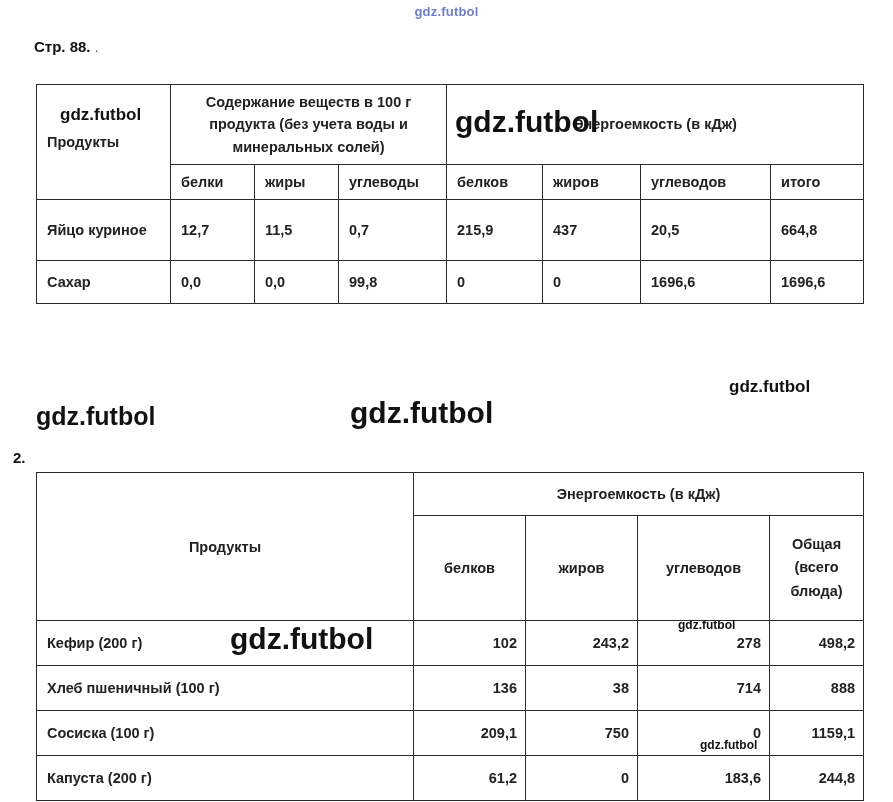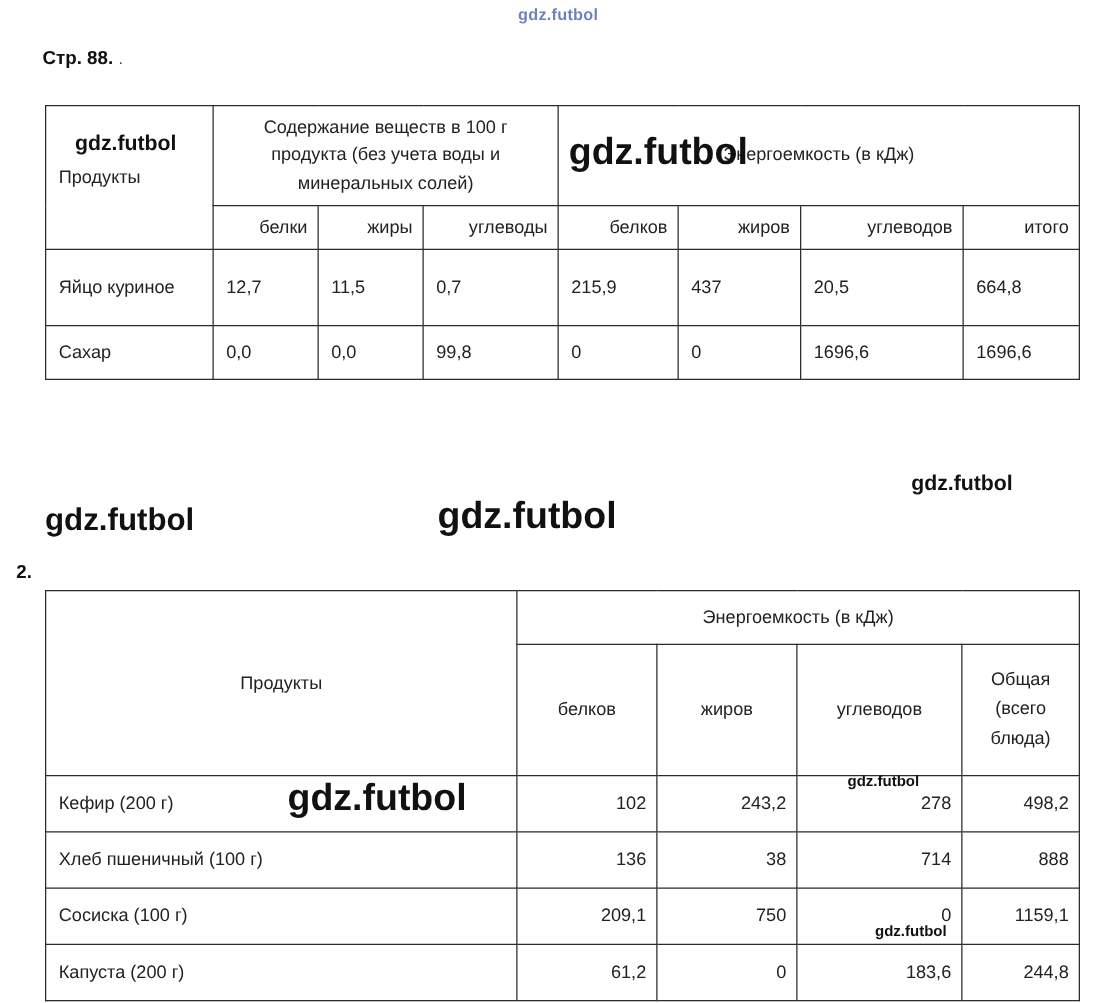--- a/index.html
+++ b/index.html
@@ -44,21 +44,21 @@
     font-weight: normal;
     color: #444;
     font-size: 13px;
   }
   table.t {
     border-collapse: collapse;
     table-layout: fixed;
   }
   table.t td, table.t th {
     border: 1px solid #2b2b2b;
-    font-weight: normal;
+    font-weight: bold;
     font-size: 14.5px;
     color: #222;
     padding: 6px 8px;
     vertical-align: middle;
     background: transparent;
   }
 
   
   #table1 {
     position: absolute;
@@ -72,21 +72,21 @@
     height: 22px;
   }
   .t1-prod {
     font-size: 14.5px;
     text-align: left;
     padding-left: 10px !important;
   }
   .t1-sub {
     font-weight: bold;
     font-size: 14.5px;
-    text-align: right;
+    text-align: left;
     padding-left: 10px !important;
   }
   .t1-val {
     text-align: left;
     padding-left: 10px !important;
     font-size: 14.5px;
   }
   .t1-bigh {
     font-weight: bold;
     text-align: center;

